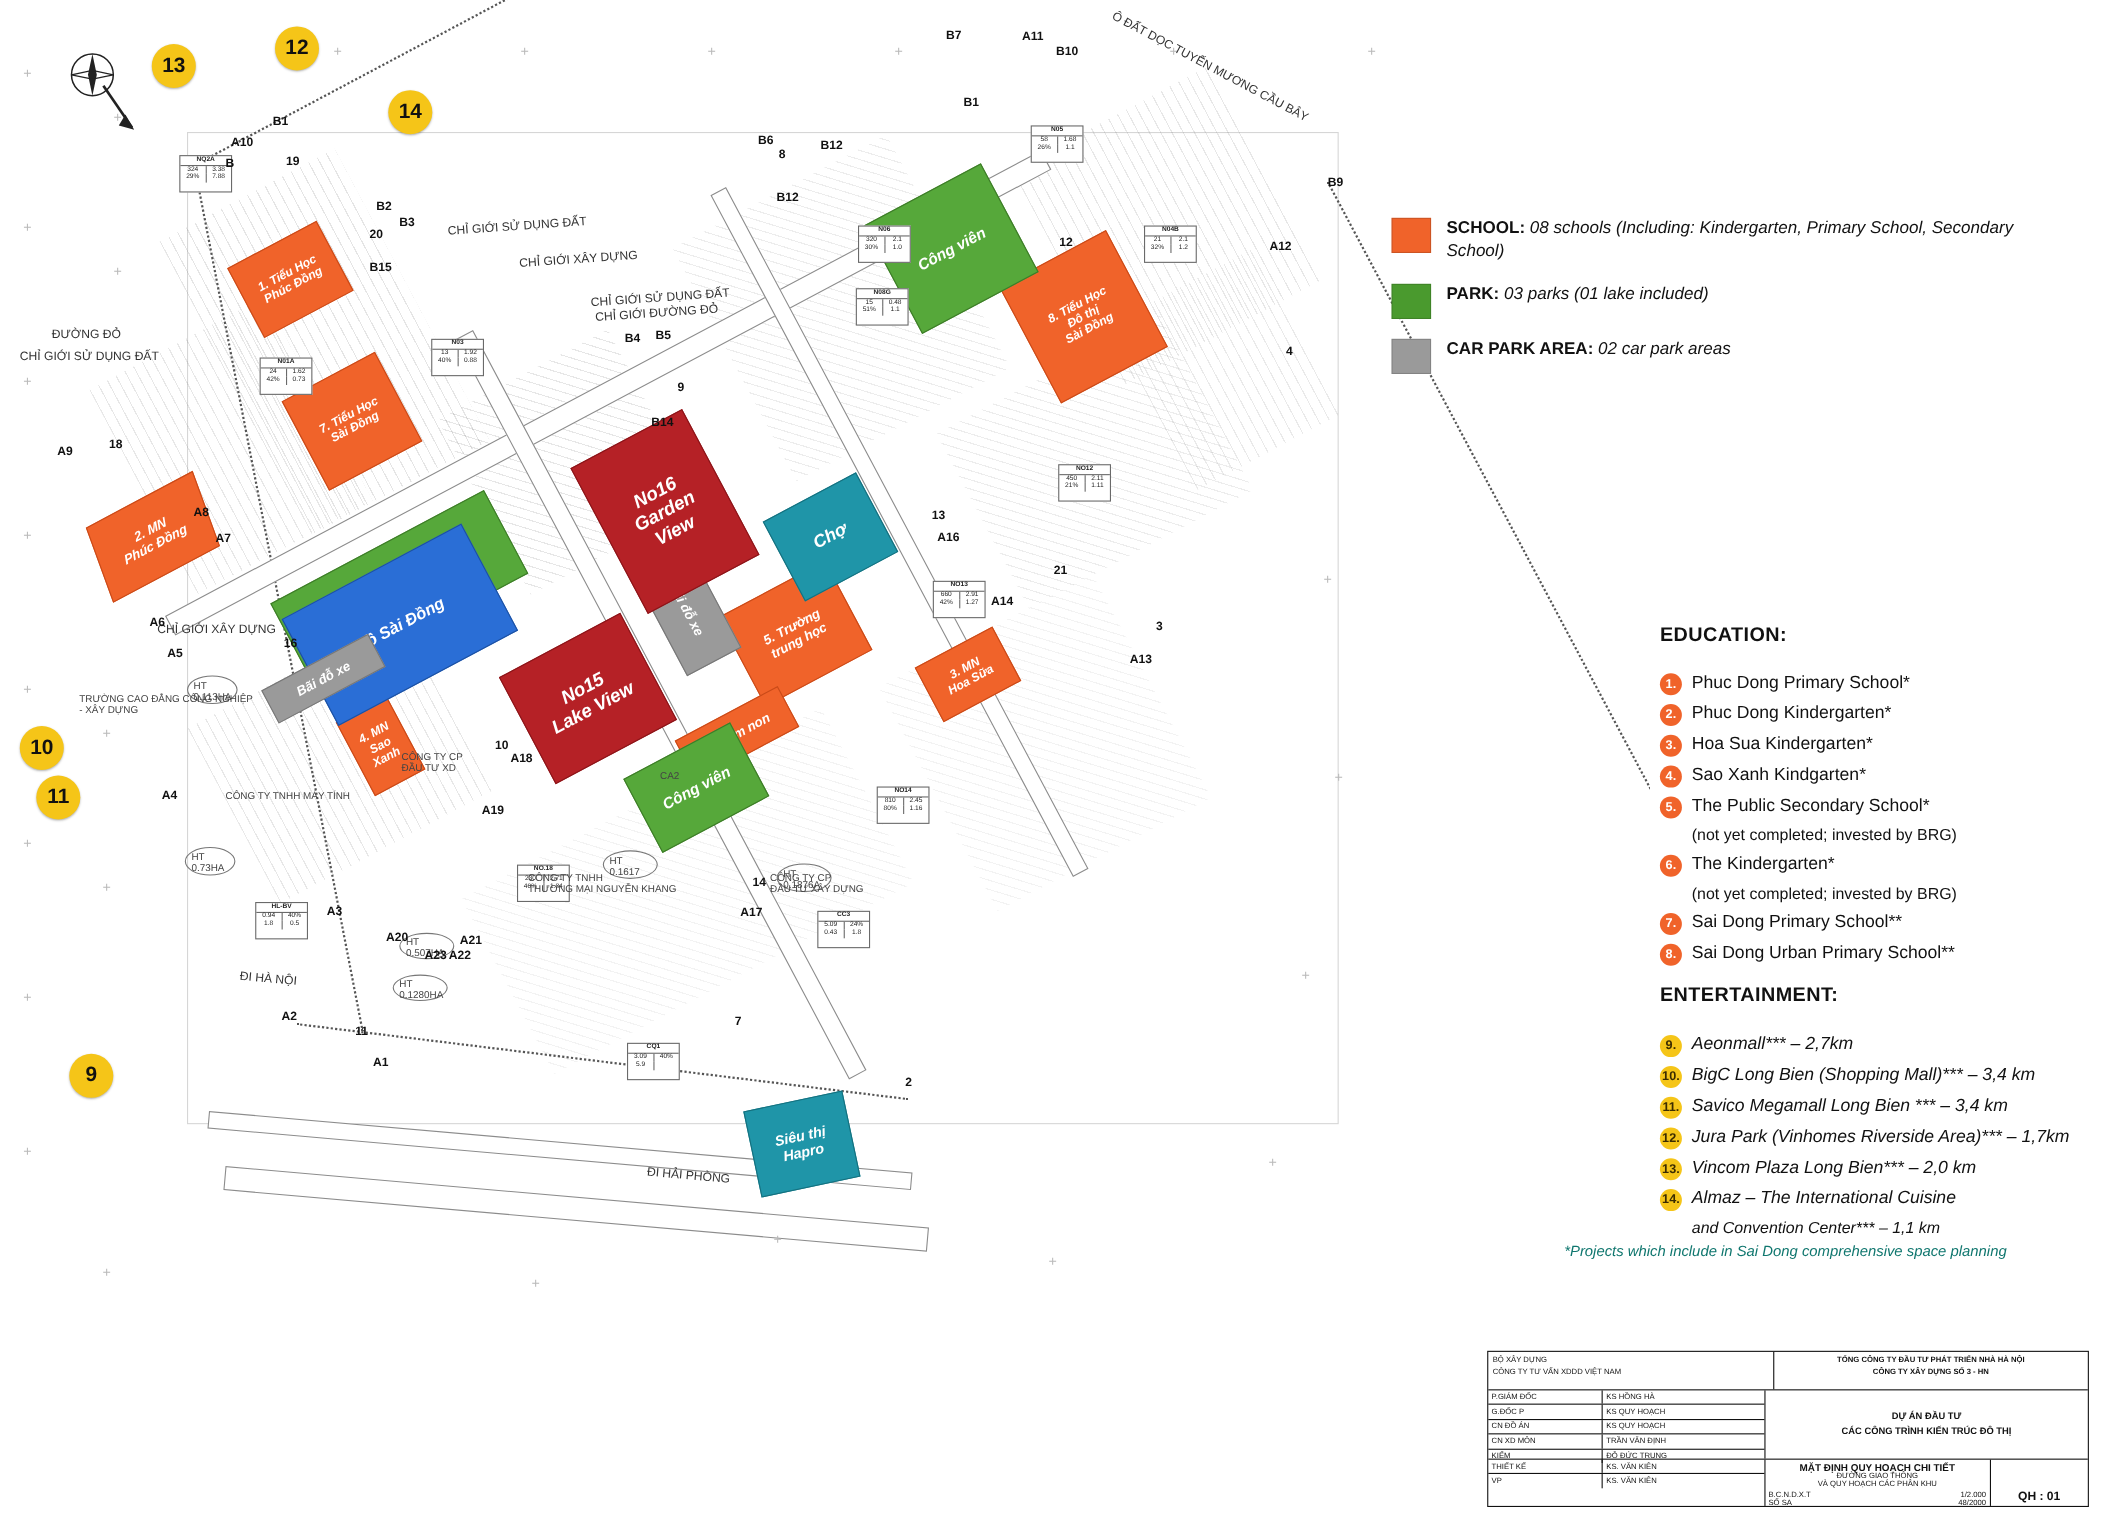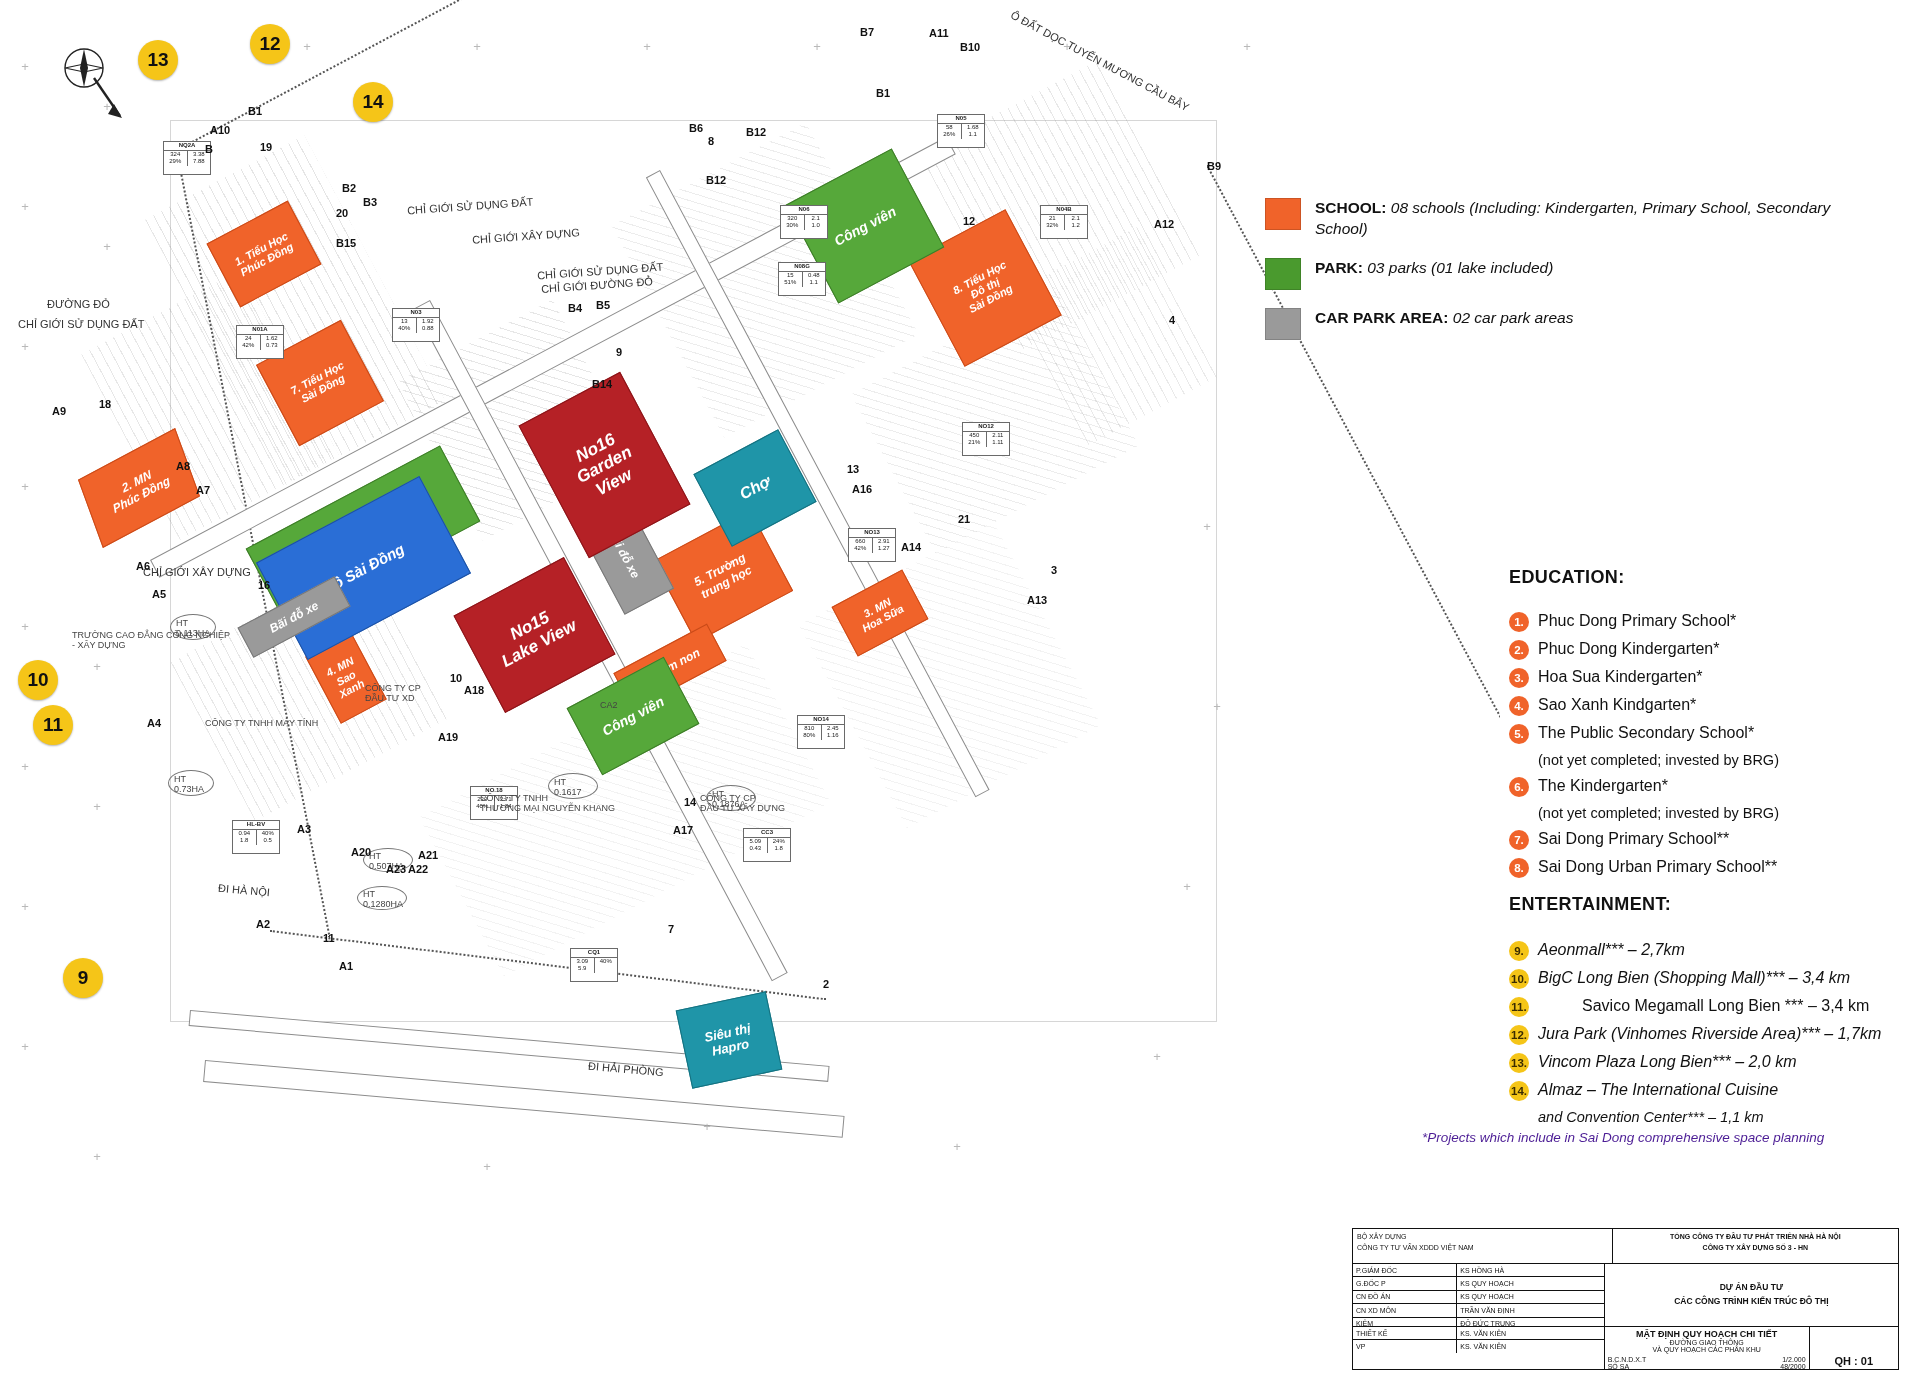--- a/index.html
+++ b/index.html
@@ -67,21 +67,21 @@
   .legend-text b{font-style:normal;font-weight:bold;}
 
   .sect-title{position:absolute;font-weight:bold;font-size:18px;letter-spacing:.4px;color:#111;}
   .list{position:absolute;}
   .li{display:flex;align-items:flex-start;margin-bottom:7px;}
   .num{width:20px;height:20px;border-radius:50%;background:#f0632a;color:#fff;font-size:11.5px;font-weight:bold;
        display:flex;align-items:center;justify-content:center;flex:0 0 20px;margin-right:9px;margin-top:1px;}
   .num.y{background:#f5c518;color:#3b2c00;}
   .li-text{font-size:16px;color:#111;line-height:1.25;}
   .li-sub{font-size:14.5px;color:#111;margin:0 0 7px 29px;line-height:1.25;}
-  .notes{position:absolute;font-size:13.5px;font-style:italic;color:#4c1d95;line-height:1.9;}
+  .notes{position:absolute;font-size:13.5px;font-style:italic;color:#0f766e;line-height:1.9;}
 
   
   .titleblock{position:absolute;left:1352px;top:1228px;width:545px;height:140px;border:1.5px solid #111;background:#fff;font-size:7px;color:#111;}
   .tb-top{display:flex;height:34px;border-bottom:1px solid #111;}
   .tb-top-l{width:46%;border-right:1px solid #111;padding:3px 4px;line-height:1.5;}
   .tb-top-r{flex:1;padding:3px 4px;text-align:center;line-height:1.5;font-weight:bold;}
   .tb-mid{display:flex;height:62px;border-bottom:1px solid #111;}
   .tb-rows{width:46%;border-right:1px solid #111;}
   .tb-row{display:flex;height:12.4px;border-bottom:1px solid #111;}
   .tb-row:last-child{border-bottom:none;}
@@ -559,21 +559,21 @@
     <div class="li">
         <div class="num y">9.</div>
         <div class="li-text" style="font-style:italic;">Aeonmall*** – 2,7km</div>
       </div>
     <div class="li">
         <div class="num y">10.</div>
         <div class="li-text" style="font-style:italic;">BigC Long Bien (Shopping Mall)*** – 3,4 km</div>
       </div>
     <div class="li">
         <div class="num y">11.</div>
-        <div class="li-text" style="margin-left:44px;">Savico Megamall Long Bien *** – 3,4 km</div>
+        <div class="li-text" style="font-style:italic;">Savico Megamall Long Bien *** – 3,4 km</div>
       </div>
     <div class="li">
         <div class="num y">12.</div>
         <div class="li-text" style="font-style:italic;">Jura Park (Vinhomes Riverside Area)*** – 1,7km</div>
       </div>
     <div class="li">
         <div class="num y">13.</div>
         <div class="li-text" style="font-style:italic;">Vincom Plaza Long Bien*** – 2,0 km</div>
       </div>
     <div class="li">

